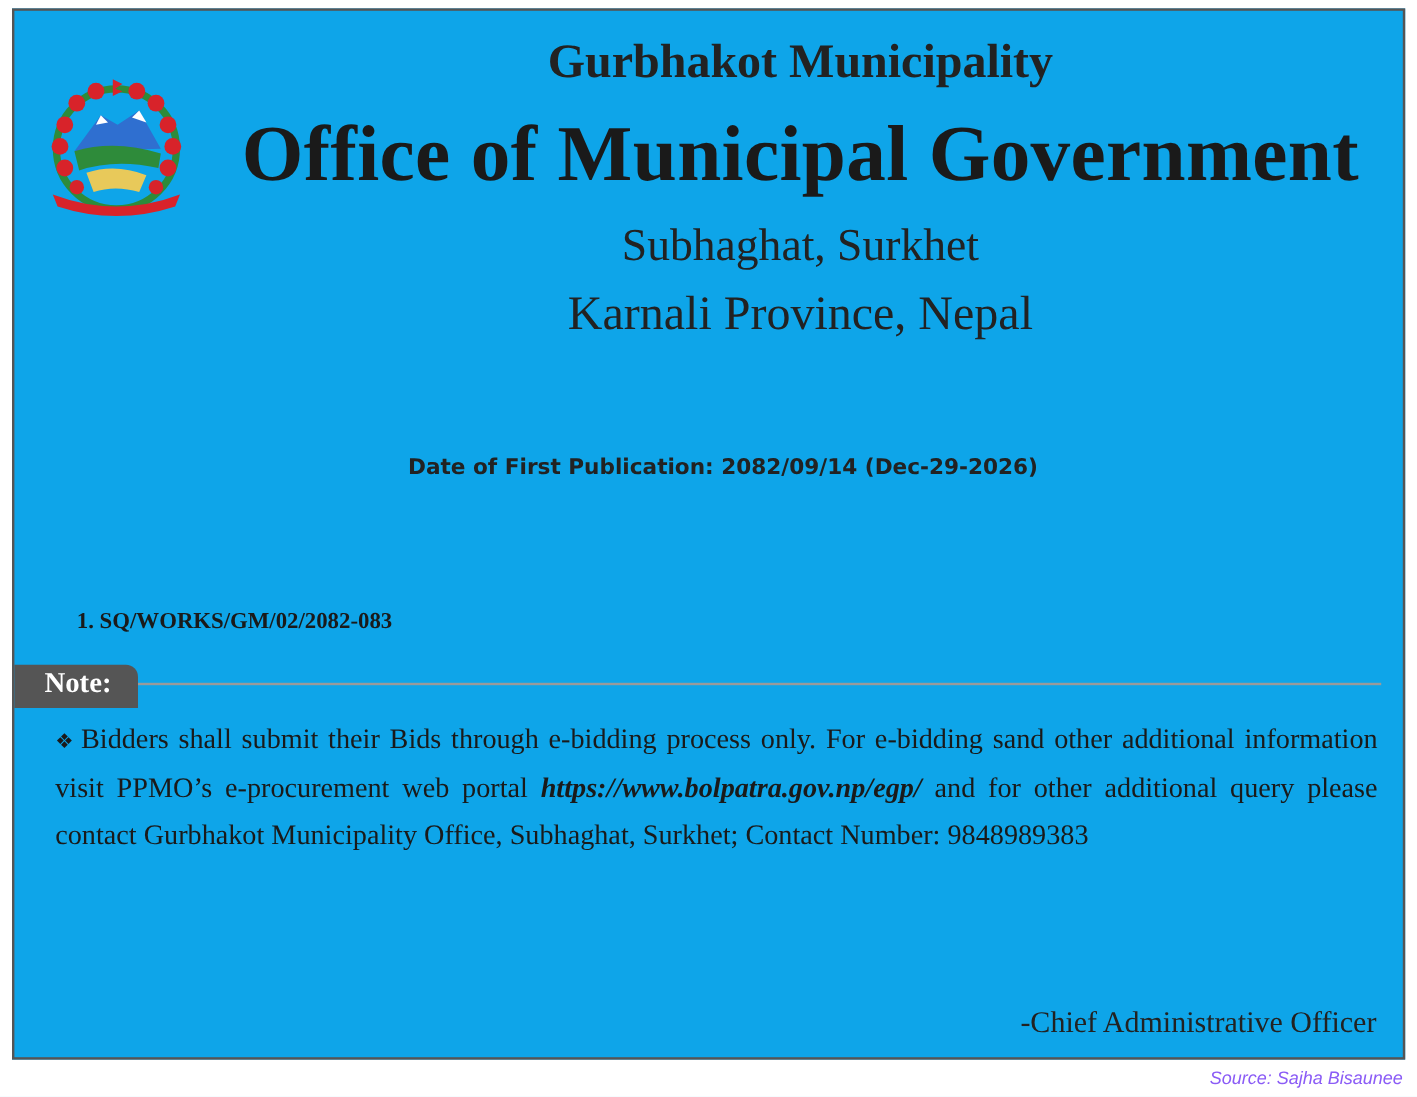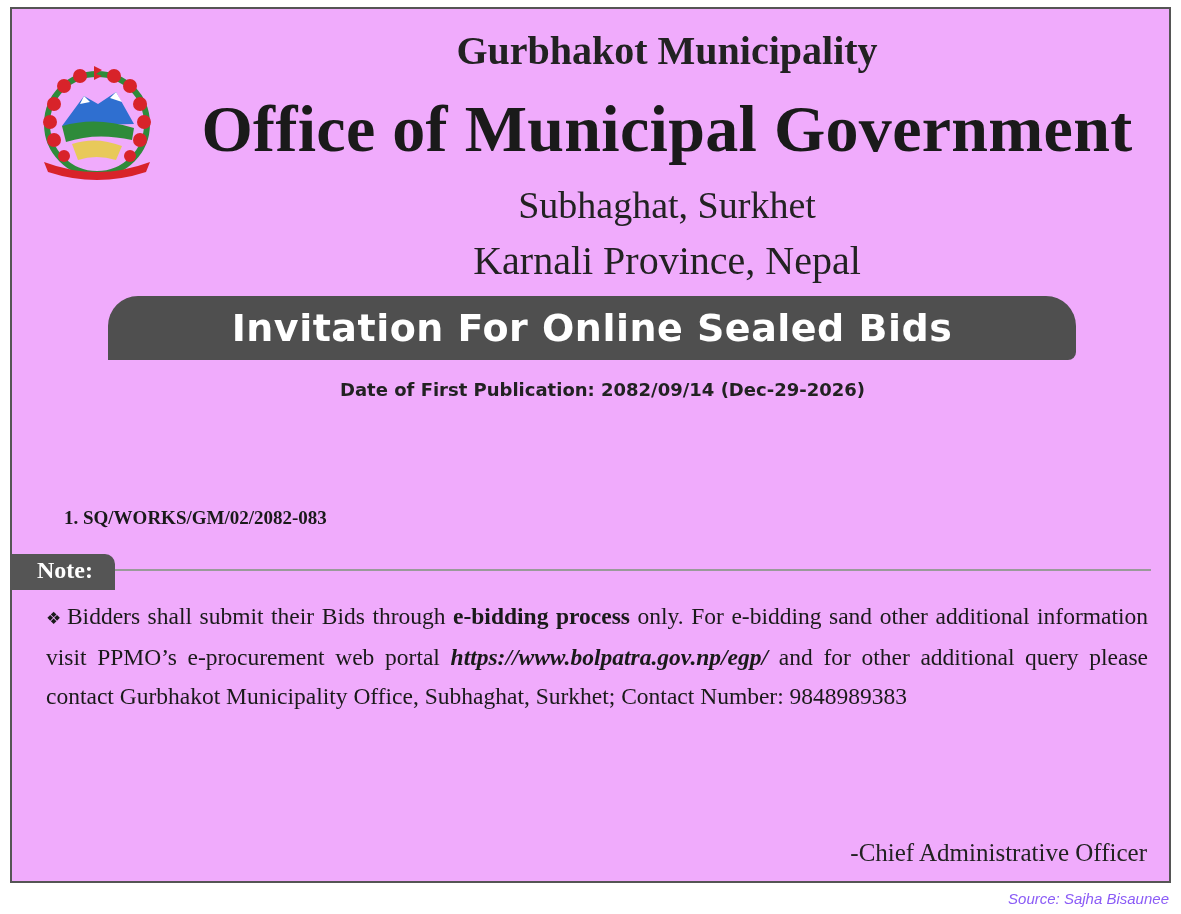--- a/index.html
+++ b/index.html
@@ -1,21 +1,21 @@
 <!DOCTYPE html>
 <html><head>
 <meta charset="utf-8">
 <style>
   * { box-sizing: border-box; margin: 0; padding: 0; }
   html, body { width: 1181px; height: 914px; background: #ffffff; overflow: hidden; }
   body { position: relative; font-family: "Liberation Serif", "DejaVu Serif", serif; color: #1a1a1a; }
 
   .frame {
     position: absolute; left: 10px; top: 7px; width: 1161px; height: 876px;
-    border: 2px solid #555; background: #f0abfc;
+    border: 2px solid #555; background: #0ea5e9;
   }
 
   .emblem { position: absolute; left: 24px; top: 55px; width: 122px; height: 118px; }
 
   .title-top {
     position: absolute; left: 0; width: 1310px; top: 18px; text-align: center;
     font-weight: bold; font-size: 40px; color: #222;
   }
   .title-main {
     position: absolute; left: 160px; top: 82px; width: 990px; text-align: center;
@@ -65,21 +65,21 @@
     position: absolute; left: 103px; top: 560px; width: 1036px; height: 2px; background: #9a9a9a;
   }
 
   .bullet {
     position: absolute; left: 34px; width: 1102px;
     font-size: 23.5px; line-height: 39px; text-align: justify;
   }
   .bullet-1 { top: 588px; }
   .bullet-2 { top: 750px; }
   .bullet-glyph { font-family: "DejaVu Sans", sans-serif; font-size: 17px; margin-right: 4px; }
-  .bold { font-weight: bold; }
+  .bold { font-weight: normal; }
   .bold-italic { font-weight: bold; font-style: italic; }
 
   .signature {
     position: absolute; right: 22px; top: 830px; font-size: 25px; color: #222;
   }
 
   .source {
     position: absolute; right: 12px; top: 890px; font-family: "Liberation Sans", sans-serif;
     font-style: italic; font-size: 15px; color: #8b5cf6;
   }
@@ -120,23 +120,20 @@
     <path d="M26 62 Q60 52 98 64 L96 76 Q60 68 30 78 Z" fill="#2e8b3a"></path>
     <path d="M36 80 Q60 72 86 82 L80 96 Q60 90 42 96 Z" fill="#e8c95a"></path>
     <path d="M8 98 Q61 118 114 98 L110 108 Q61 124 12 108 Z" fill="#d8232a"></path>
   </svg>
 
   <div class="title-top">Gurbhakot Municipality</div>
   <div class="title-main">Office of Municipal Government</div>
   <div class="addr1">Subhaghat, Surkhet</div>
   <div class="addr2">Karnali Province, Nepal</div>
 
-  <div class="banner">
-    <span class="banner-text">Invitation For Online Sealed Bids</span>
-  </div>
 
   <div class="pub-date">Date of First Publication: 2082/09/14 (Dec-29-2026)</div>
 
 
   <div class="work-item">
     <span>1.</span>
     <span>SQ/WORKS/GM/02/2082-083</span>
   </div>
 
   <div class="note-tab">Note:</div>

